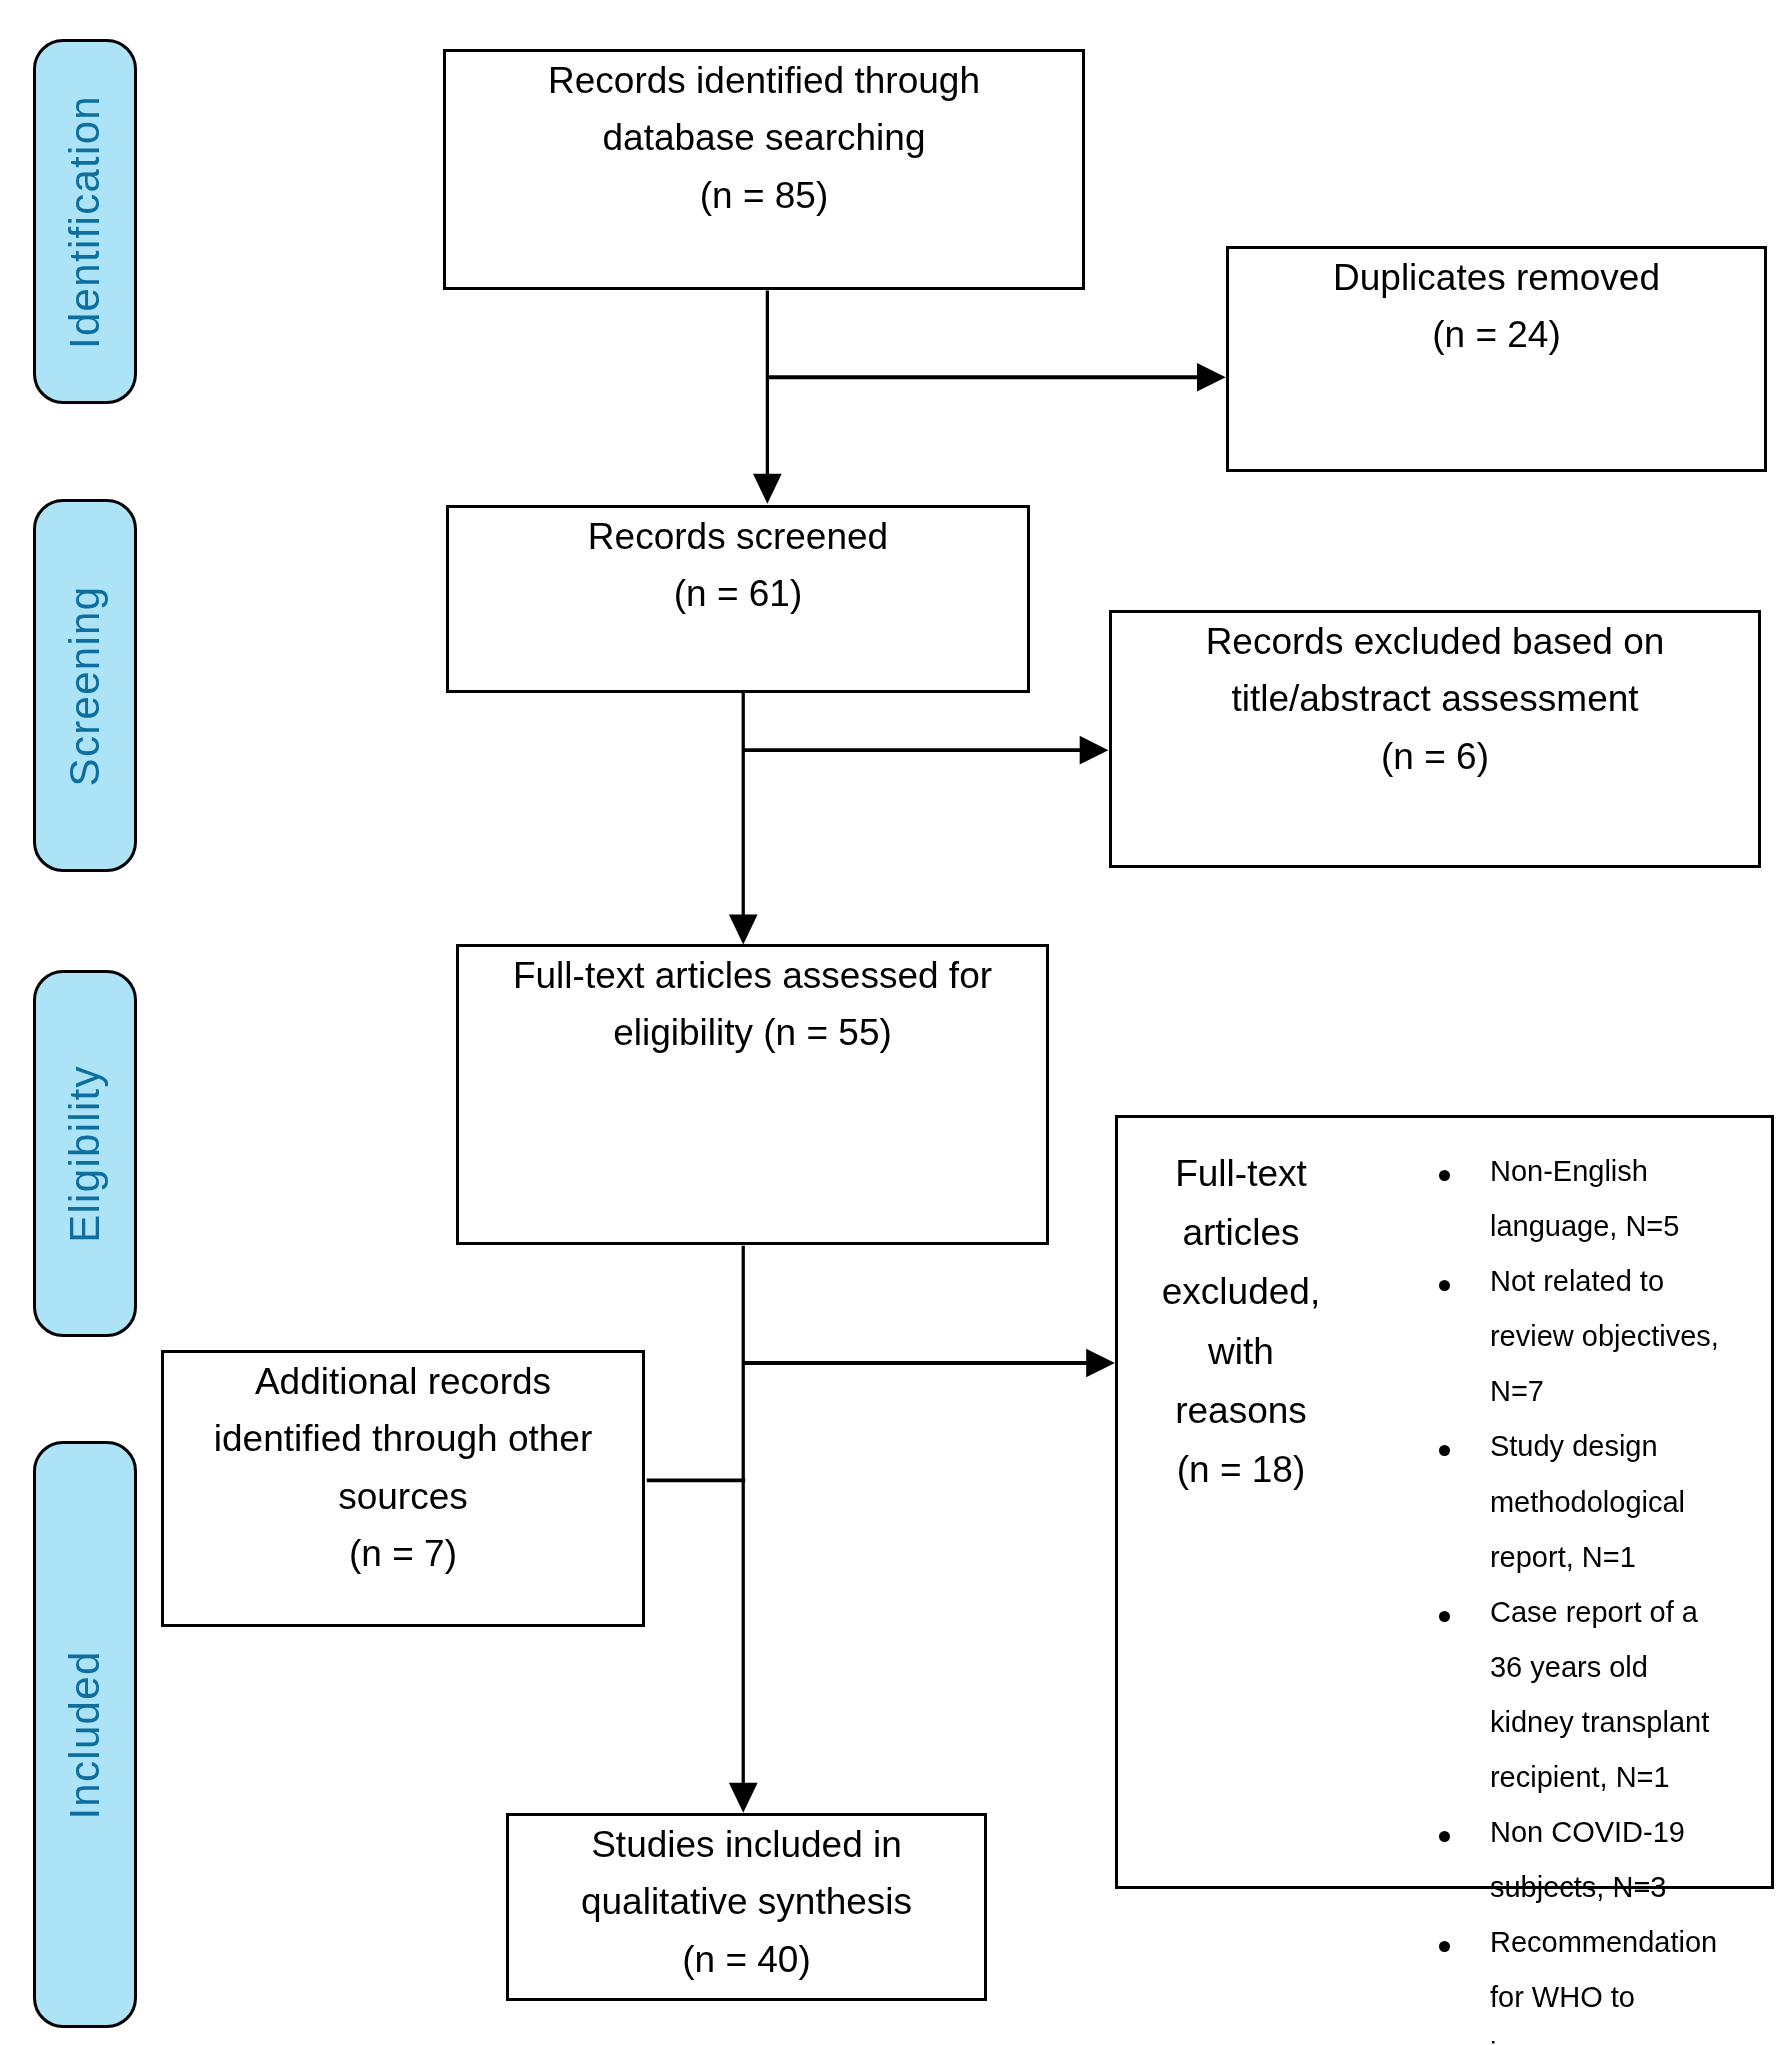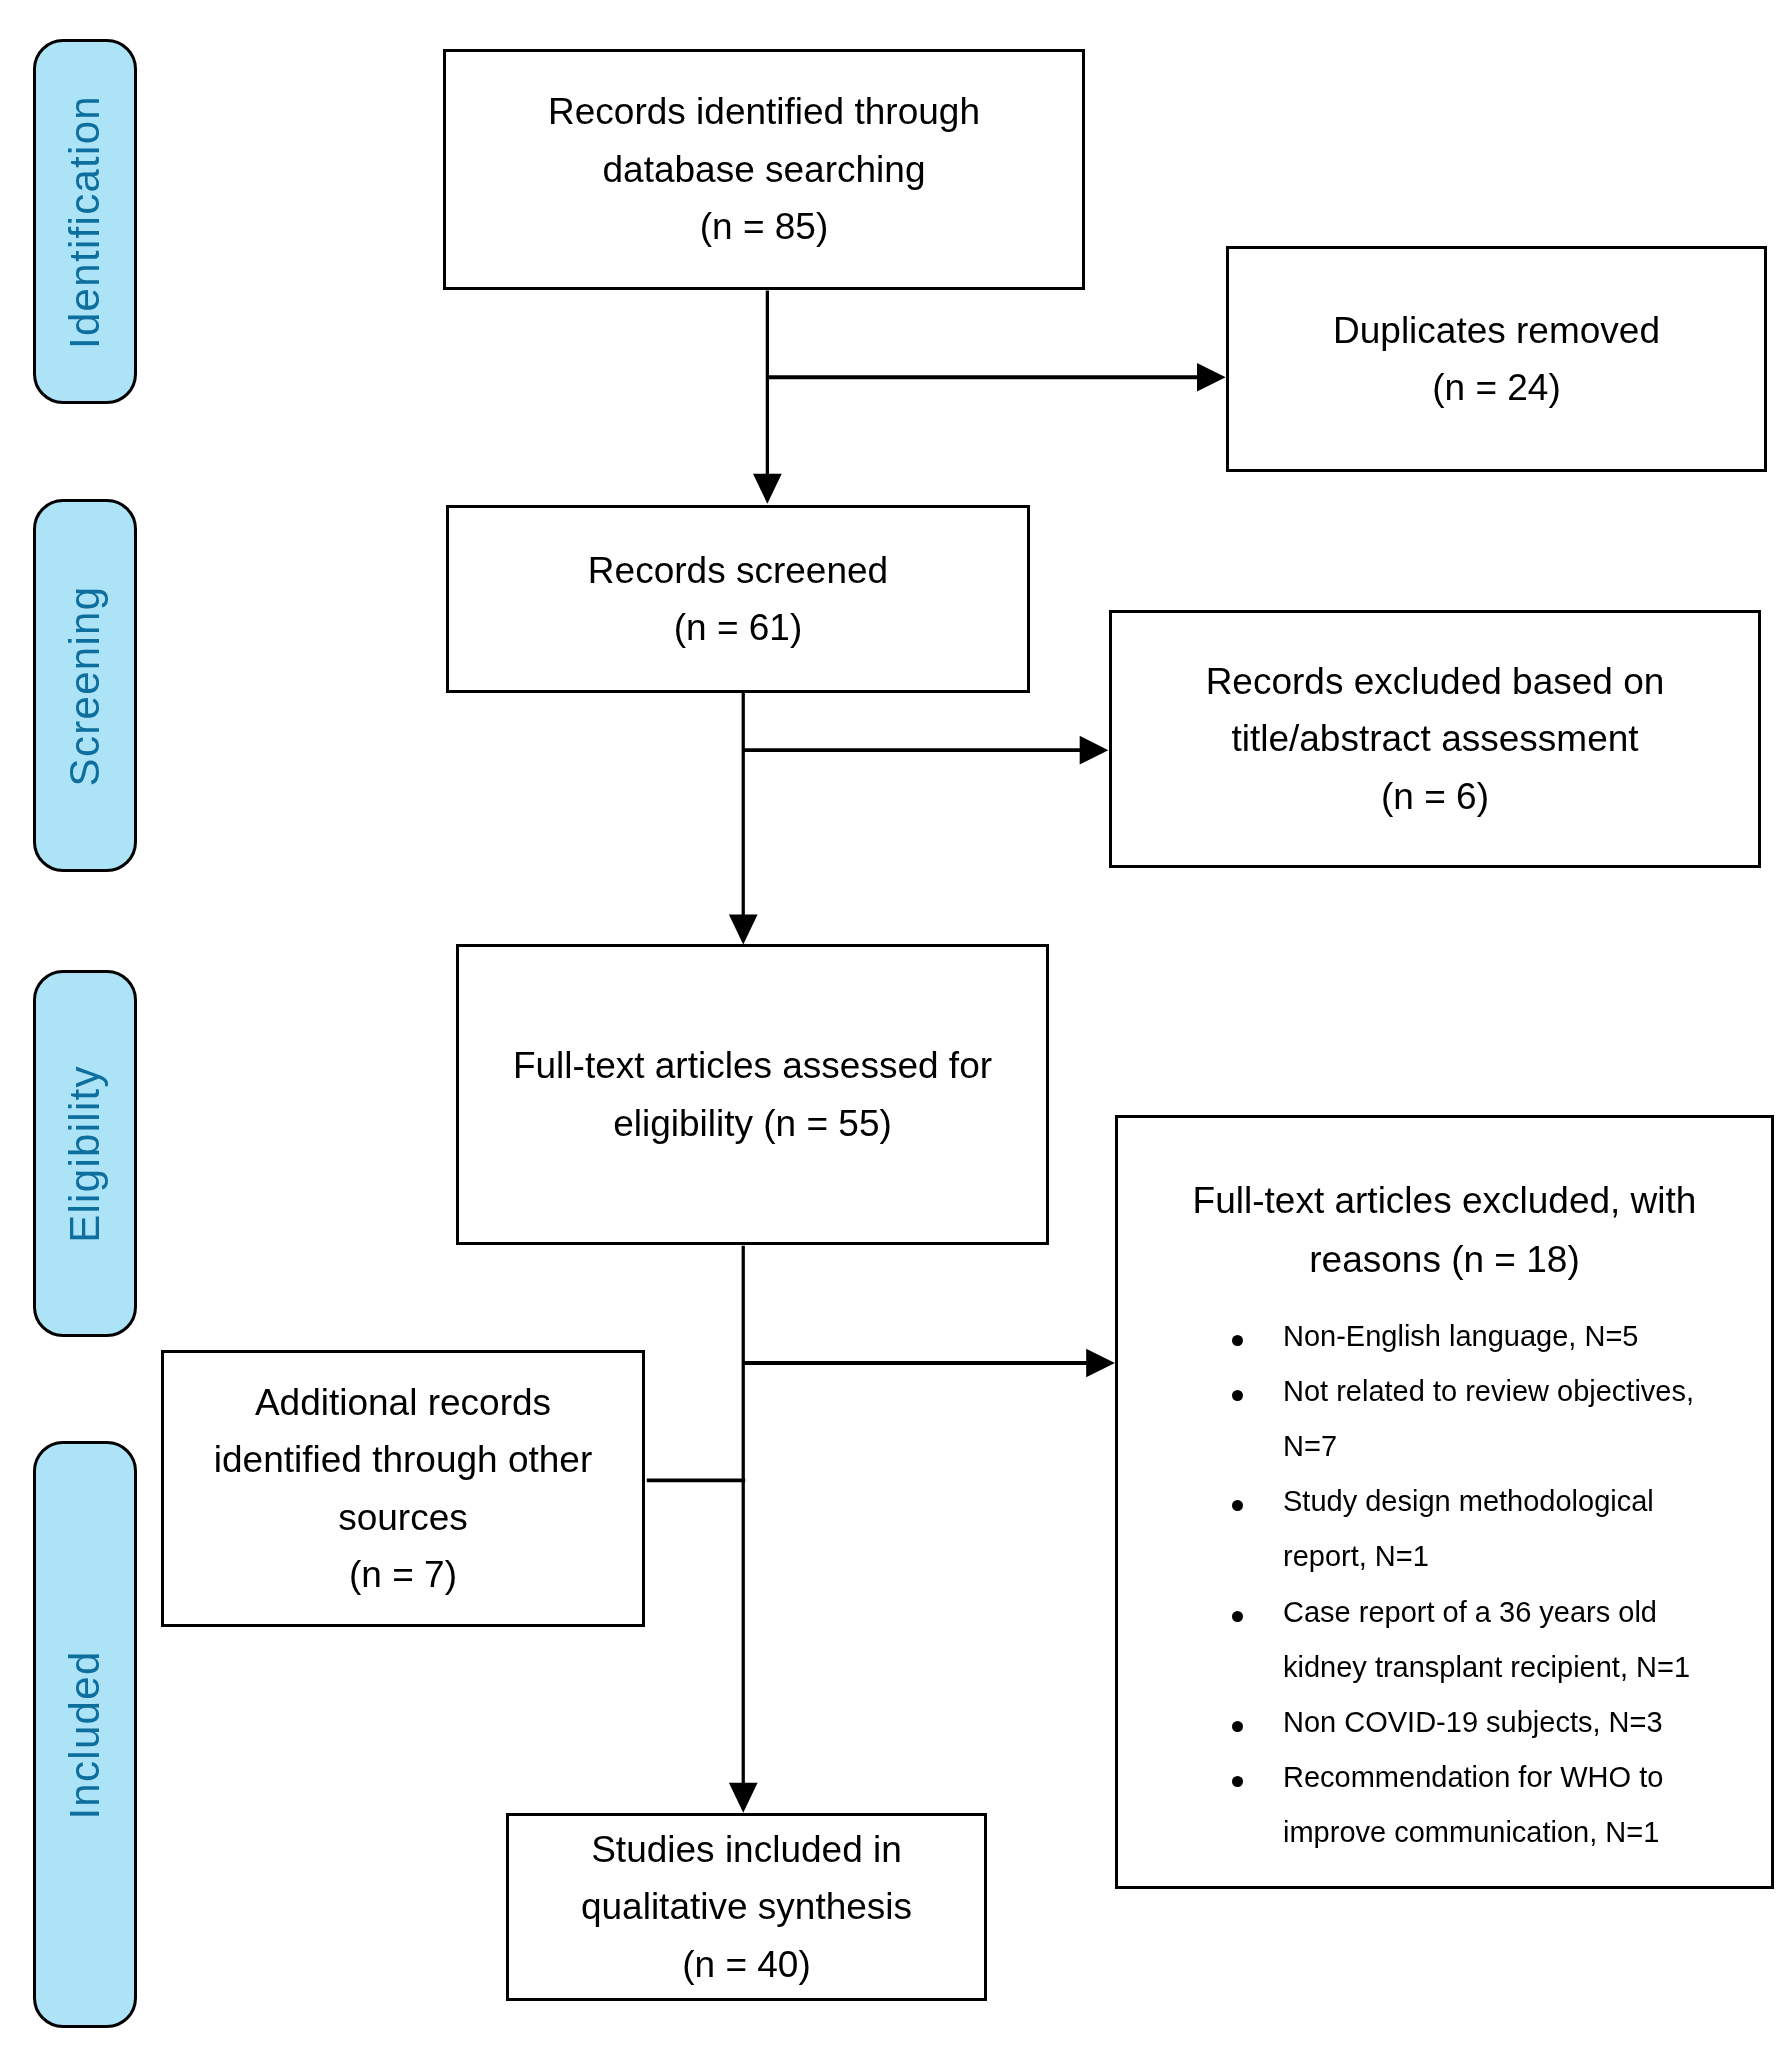--- a/index.html
+++ b/index.html
@@ -45,34 +45,33 @@
     letter-spacing:1.3px;
     color:var(--stage-text);
     font-weight:normal;
   }
   .node{
     position:absolute;
     background:var(--box-bg);
     border:3.3px solid var(--line);
     box-sizing:border-box;
     display:flex;
-    align-items:center;
     justify-content:center;
   }
   .node .ntext{
     display:block;
     width:100%;
     text-align:center;
     white-space:pre-line;
     font-size:37px;
     line-height:1.55;
   }
   
   .node.reasons{
-    flex-direction:column;
+    flex-direction:row;
     align-items:stretch;
     justify-content:flex-end;
     padding:26px 39px 26px 0;
   }
   .reasons-header{
     text-align:center;
     white-space:pre-line;
     font-size:37px;
     line-height:1.6;
     margin:0 0 19.6px 39px;

